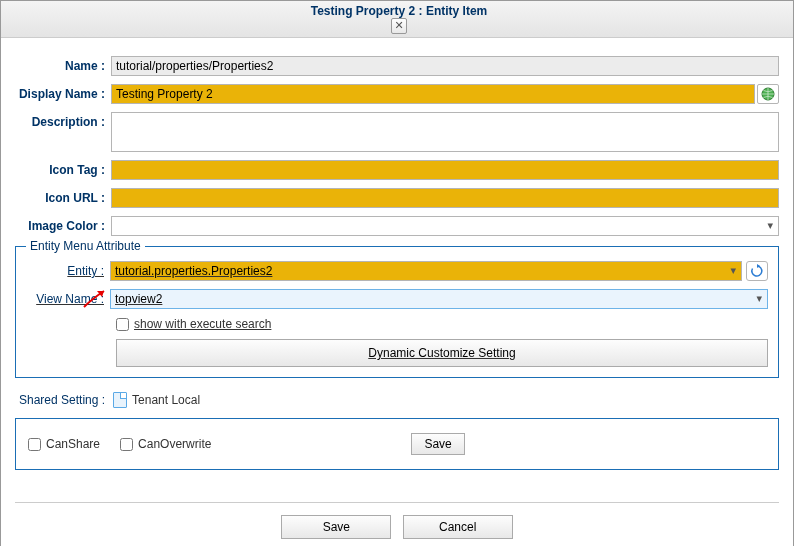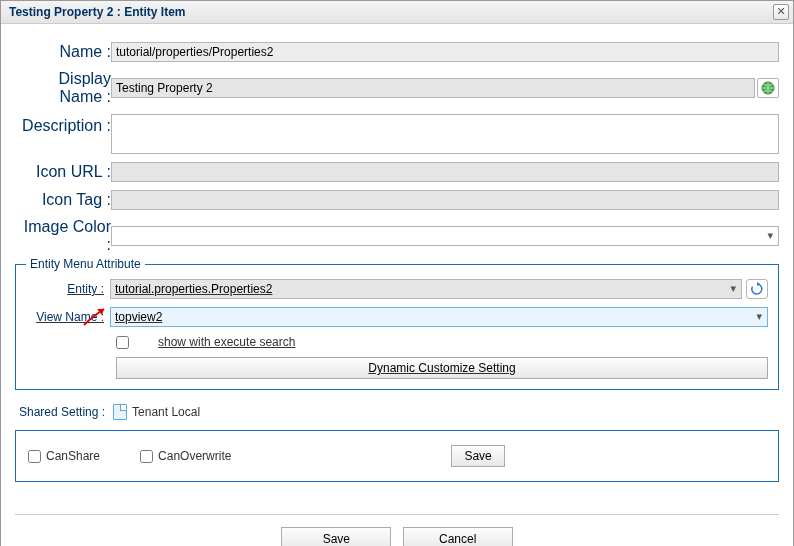--- a/index.html
+++ b/index.html
@@ -1,44 +1,44 @@
 <!DOCTYPE html>
 <html><head>
 <meta charset="utf-8">
 <style>
 * { box-sizing: border-box; margin: 0; padding: 0; }
 body { font-family: Arial, sans-serif; font-size: 12px; color: #333; background: #fff; }
 .window { width: 794px; border: 1px solid #999; background: #fff; }
-.titlebar { display: flex; align-items: center; justify-content: space-between; background: linear-gradient(#f4f4f4, #e4e4e4); border-bottom: 1px solid #ccc; padding: 3px 4px 3px 8px; }
+.titlebar { display: flex; align-items: center; justify-content: space-between; background: linear-gradient(#f4f4f4, #e4e4e4); border-bottom: 1px solid #ccc; padding: 3px 4px 3px 8px; flex-direction: column; }
 .titlebar-title { font-weight: bold; color: #003366; font-size: 12px; }
 .close-btn { width: 16px; height: 16px; border: 1px solid #999; background: linear-gradient(#fff,#e8e8e8); font-size: 11px; line-height: 13px; text-align: center; color: #555; cursor: pointer; border-radius: 2px; }
 .content { padding: 18px 14px 8px 14px; }
 .form-row { display: flex; align-items: center; margin-bottom: 8px; }
-.form-label { width: 96px; text-align: right; color: #003366; font-weight: normal; padding-right: 0; font-size: 16px; }
-.form-input { flex: 1; height: 20px; border: 1px solid #b5b5b5; padding: 0 4px; font-size: 12px; background: #e5e5e5; }
+.form-label { width: 96px; text-align: right; color: #003366; font-weight: bold; padding-right: 6px; font-size: 12px; }
+.form-input { flex: 1; height: 20px; border: 1px solid #b5b5b5; padding: 0 4px; font-size: 12px; background: #eab308; }
 .form-textarea { flex: 1; height: 40px; border: 1px solid #b5b5b5; padding: 2px 4px; font-size: 12px; resize: none; background: #fff; }
 .readonly { background: #ececec; }
 .globe-btn { width: 22px; height: 20px; border: 1px solid #b5b5b5; margin-left: 2px; display: flex; align-items: center; justify-content: center; cursor: pointer; background: #fff; border-radius: 2px; }
 .select-row { position: relative; display: flex; align-items: center; flex: 1; }
 .select { flex: 1; height: 20px; border: 1px solid #b5b5b5; background: #fff; font-size: 12px; padding: 0 4px; appearance: none; }
 .select-caret { position: absolute; right: 6px; top: 3px; pointer-events: none; color: #555; font-size: 11px; }
 .fieldset { border: 1px solid #1a6eb5; margin: 10px 0 14px 0; padding: 14px 10px 10px 10px; position: relative; }
 .fieldset-legend { position: absolute; top: -8px; left: 10px; background: #fff; padding: 0 4px; color: #003366; font-size: 12px; }
 .entity-row { display: flex; align-items: center; margin-bottom: 8px; }
 .entity-label { width: 84px; text-align: right; color: #003366; padding-right: 6px; font-size: 12px; }
 .refresh-btn { width: 22px; height: 20px; border: 1px solid #b5b5b5; margin-left: 4px; display: flex; align-items: center; justify-content: center; cursor: pointer; background: #fff; border-radius: 3px; }
 .highlight { border: 1px solid #6db3e8; background: #eaf4fd; }
-.checkbox-row { display: flex; align-items: center; margin-left: 90px; margin-bottom: 8px; gap: 24px; }
+.checkbox-row { display: flex; align-items: center; margin-left: 90px; margin-bottom: 8px; }
 .checkbox-row input { margin-right: 5px; }
-.dyn-btn { margin-left: 90px; display: block; width: calc(100% - 90px); height: 22px; border: 1px solid #aaa; background: linear-gradient(#fdfdfd,#e8e8e8); font-size: 12px; cursor: pointer; }
+.dyn-btn { margin-left: 90px; display: block; width: calc(100% - 90px); height: 28px; border: 1px solid #aaa; background: linear-gradient(#fdfdfd,#e8e8e8); font-size: 12px; cursor: pointer; }
 .shared-row { display: flex; align-items: center; margin: 10px 0 10px 4px; }
 .shared-label { color: #003366; margin-right: 8px; text-align: center; }
 .file-icon { width: 14px; height: 16px; border: 1px solid #5aa9e6; background: #e8f3fc; border-radius: 1px; margin-right: 5px; position: relative; }
 .file-icon::after { content: ""; position: absolute; top: 0; right: 0; width: 5px; height: 5px; background: #fff; border-left: 1px solid #5aa9e6; border-bottom: 1px solid #5aa9e6; }
-.perm-box { border: 1px solid #1a6eb5; padding: 14px 12px; display: flex; align-items: center; gap: 40px; }
+.perm-box { border: 1px solid #1a6eb5; padding: 14px 12px; display: flex; align-items: center; gap: 20px; }
 .perm-item { display: flex; align-items: center; }
 .perm-item input { margin-right: 5px; }
 .perm-save { margin-left: 180px; height: 22px; padding: 0 12px; border: 1px solid #aaa; background: linear-gradient(#fdfdfd,#e8e8e8); font-size: 12px; cursor: pointer; }
 .footer { border-top: 1px solid #ccc; padding: 12px 0; text-align: center; margin-top: 32px; }
 .footer button { width: 110px; height: 24px; border: 1px solid #aaa; background: linear-gradient(#fdfdfd,#e8e8e8); font-size: 12px; cursor: pointer; margin: 0 4px; }
 .arrow-annotation { position: absolute; left: 66px; top: 38px; pointer-events: none; }
 .rel { position: relative; text-decoration: underline; }
 </style>
 </head>
 <body>
@@ -68,26 +68,26 @@
         </svg>
       </div>
     </div>
 
     <div class="form-row" style="align-items:flex-start">
       <div class="form-label" style="padding-top:3px">Description :</div>
       <textarea class="form-textarea" style=""></textarea>
     </div>
 
     <div class="form-row">
-      <div class="form-label">Icon URL :</div>
+      <div class="form-label">Icon Tag :</div>
       <input class="form-input" value="" style="">
     </div>
 
     <div class="form-row">
-      <div class="form-label">Icon Tag :</div>
+      <div class="form-label">Icon URL :</div>
       <input class="form-input" value="" style="">
     </div>
 
     <div class="form-row">
       <div class="form-label">Image Color :</div>
       <div class="select-row">
         <select class="select"></select>
         <span class="select-caret">▾</span>
       </div>
     </div>

